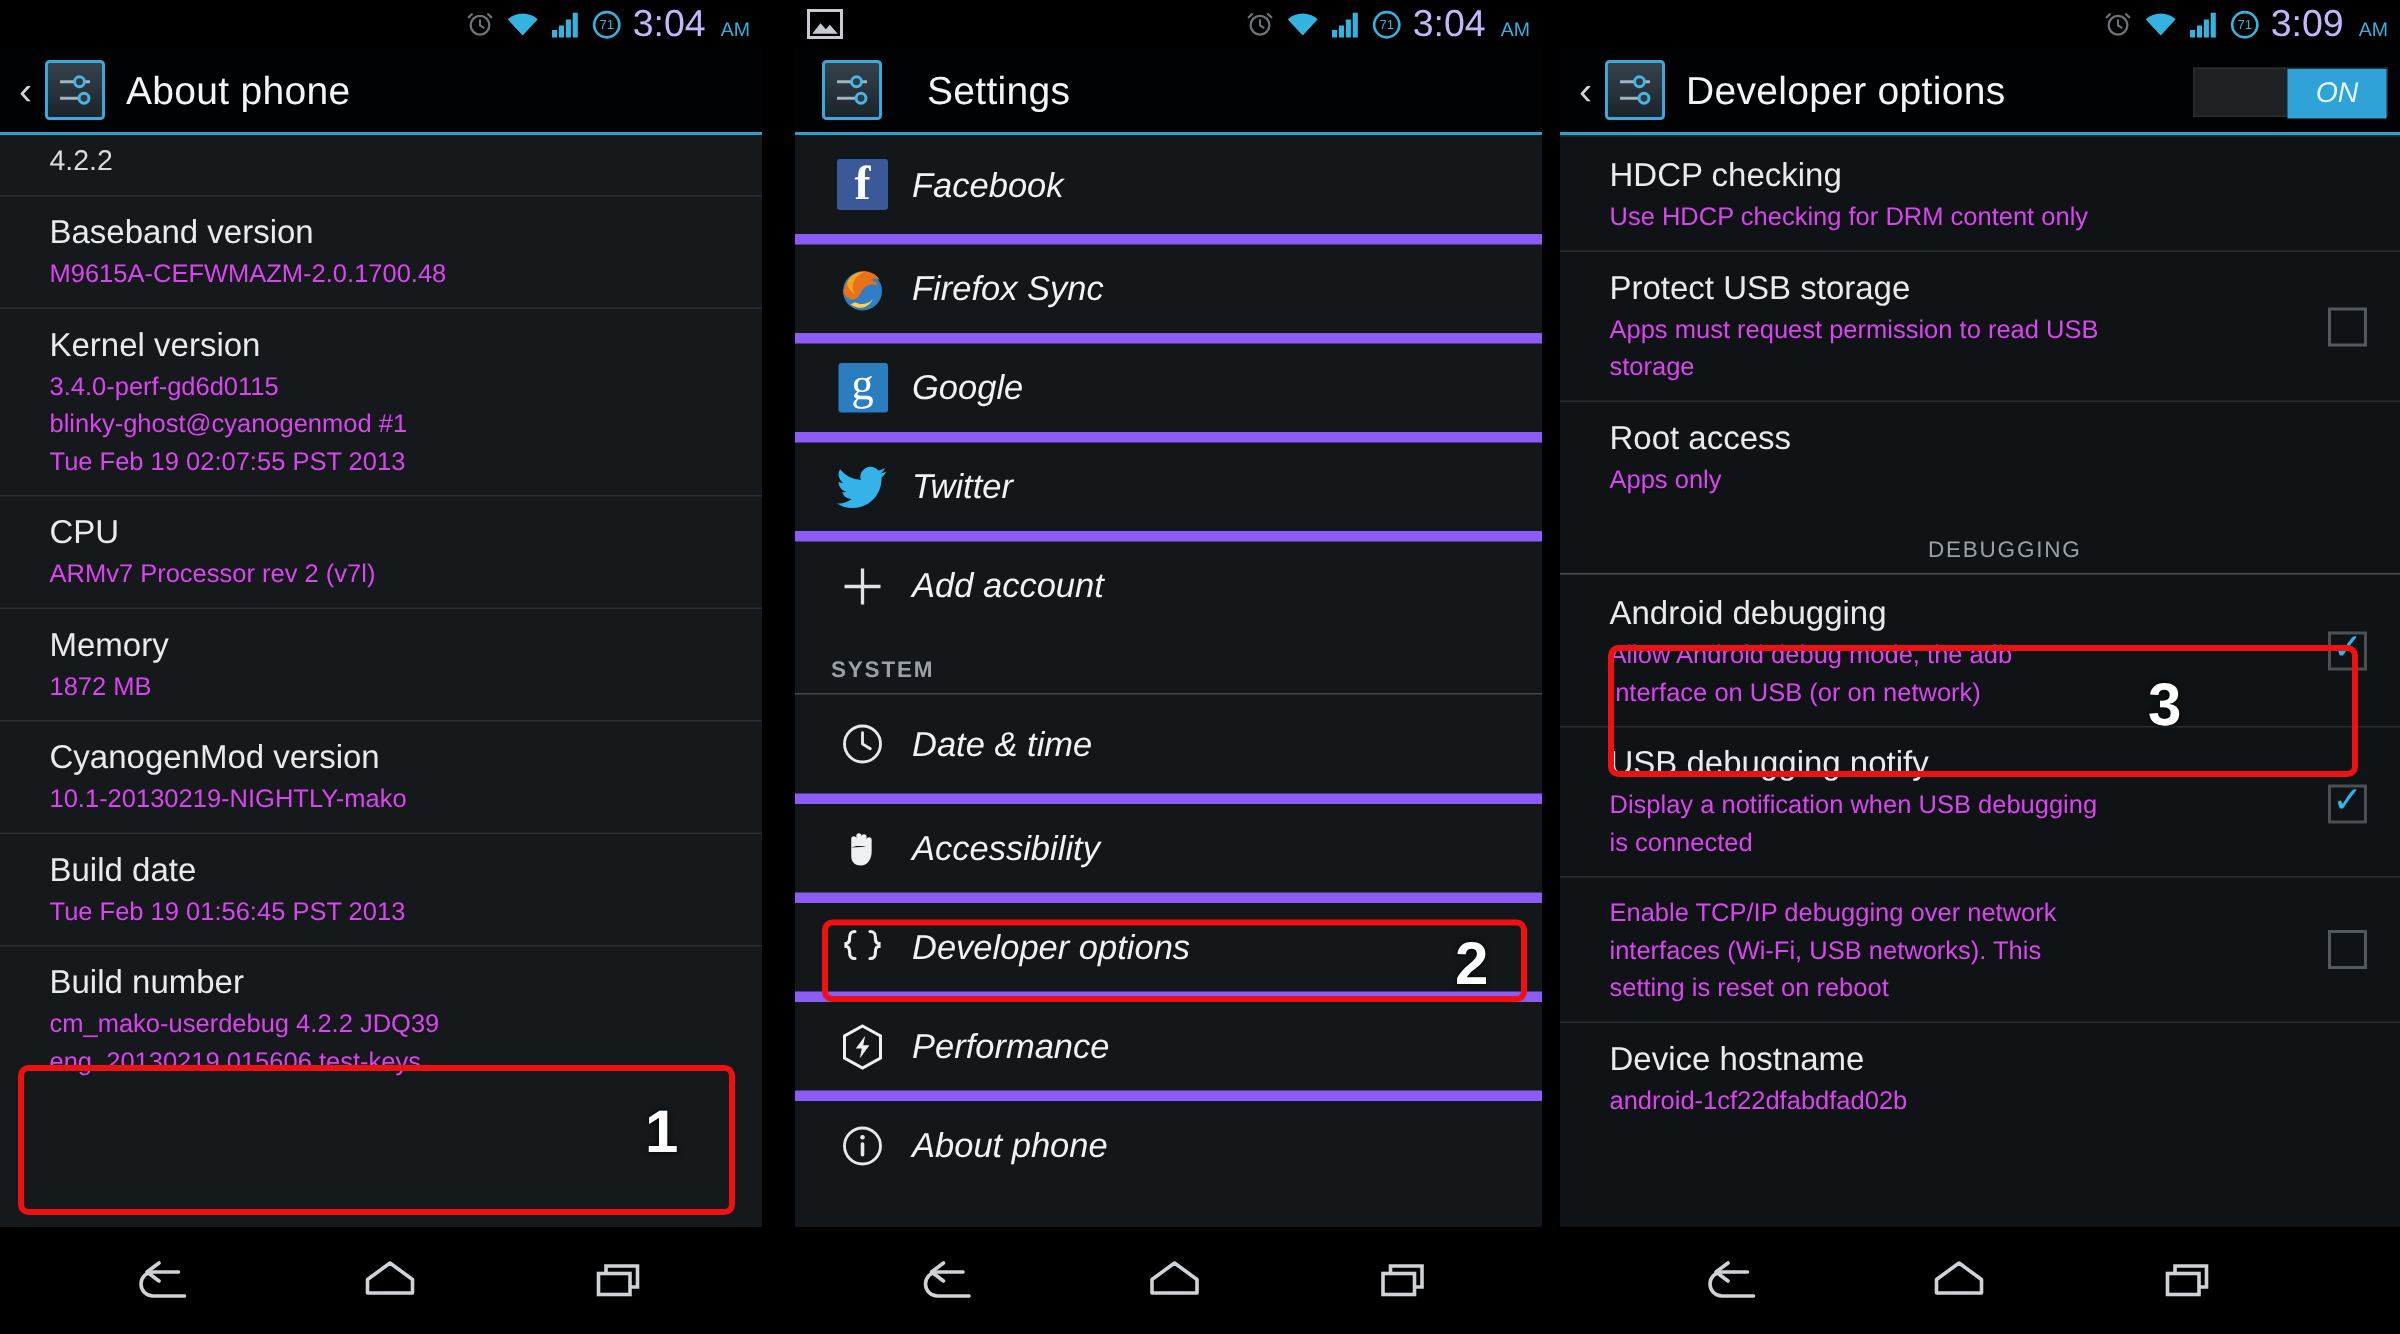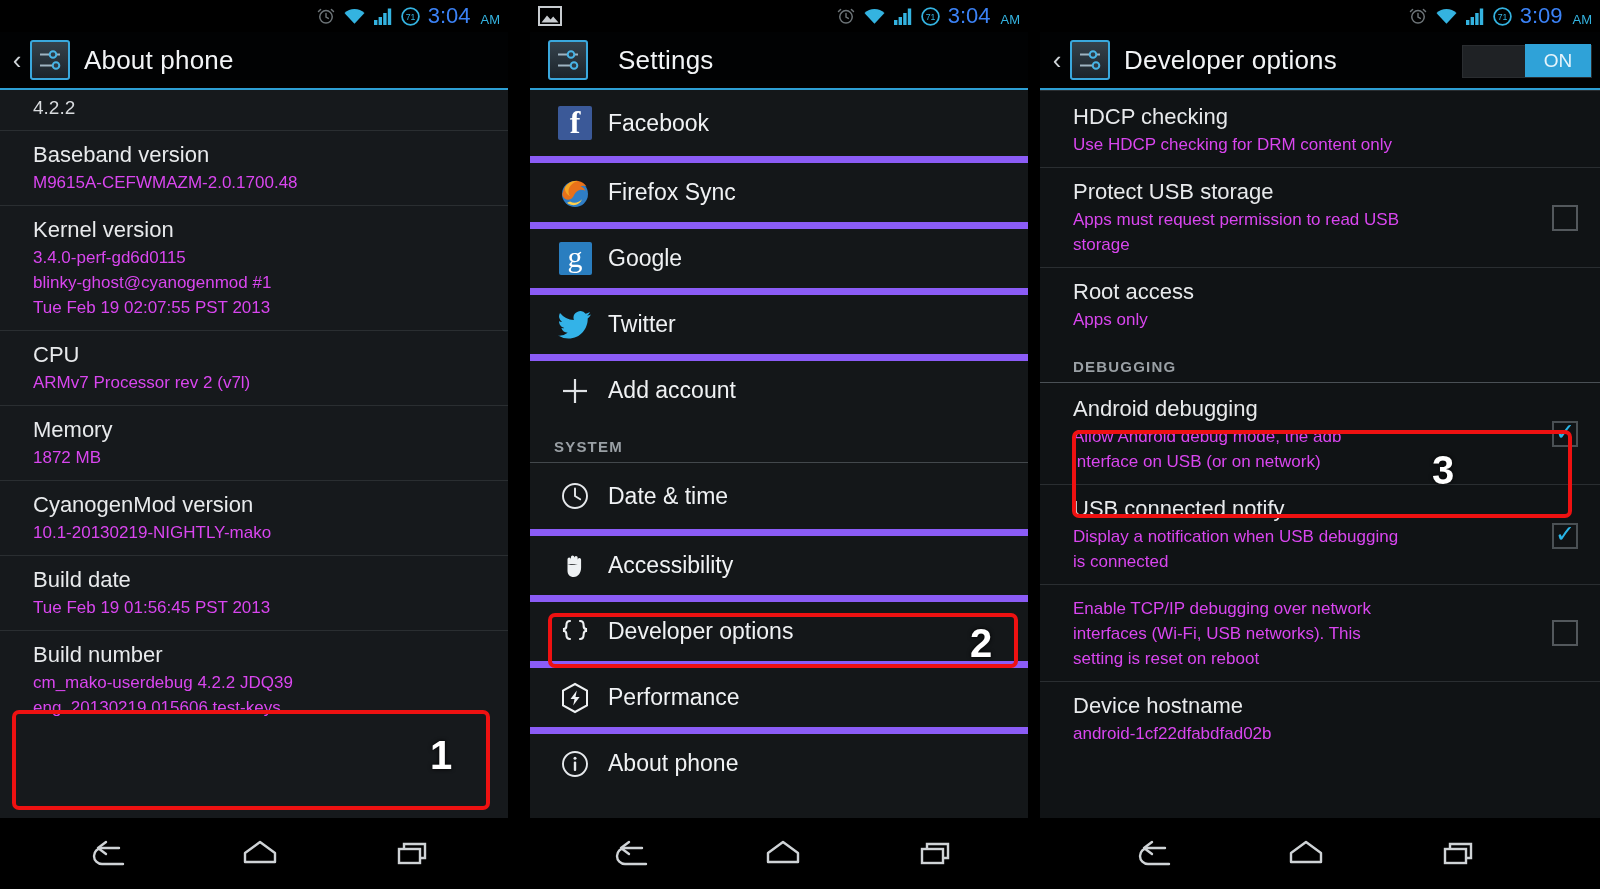--- a/index.html
+++ b/index.html
@@ -20,21 +20,21 @@
   .panel-gap { position: absolute; top: 0; height: 818px; background: #000; }
 
   
   .statusbar {
     position: relative; height: 32px; background: #000;
     display: flex; align-items: center; justify-content: flex-end;
     padding-right: 8px; gap: 7px;
   }
   .statusbar .left-icons { position: absolute; left: 8px; top: 0; height: 32px; display:flex; align-items:center; }
   .sb-icon { display: inline-flex; align-items: center; }
-  .sb-time { color: #3b82f6; font-size: 22px; letter-spacing: 0px; font-weight: 400; line-height: 1; }
+  .sb-time { color: #c4b5fd; font-size: 25px; letter-spacing: 0px; font-weight: 400; line-height: 1; }
   .sb-ampm { color: #34b3e0; font-size: 13px; margin-left: 3px; line-height: 1; position: relative; top: 3px; }
   .batt-txt { fill: #34b3e0; font-size: 10px; font-family: "Liberation Sans", sans-serif; }
 
   
   .actionbar {
     height: 58px; background: #010203;
     display: flex; align-items: center; padding-left: 6px;
     border-bottom: 2px solid #2d9fd4;
     position: relative;
   }
@@ -42,21 +42,21 @@
   .ab-icon {
     width: 40px; height: 40px; margin-left: 2px; margin-right: 14px;
     border: 2px solid #3aa8dd; border-radius: 3px;
     background: linear-gradient(180deg,#35424c 0%, #1c242b 100%);
     display: flex; align-items: center; justify-content: center;
   }
   .ab-title { color: #f2f4f6; font-size: 26px; font-weight: 400; letter-spacing: .2px; }
   .ab-toggle {
     position: absolute; right: 8px; top: 13px;
     width: 130px; height: 33px; background: #1f2225; border: 1px solid #2a2d30;
-    display: flex; align-items: flex-end; justify-content: flex-end;
+    display: flex; align-items: flex-start; justify-content: flex-end; font-style: italic;
   }
   .ab-toggle .thumb {
     width: 66px; height: 33px; background: #2fa2d8;
     display: flex; align-items: center; justify-content: center;
     color: #e6f4fb; font-size: 19px; font-weight: 400;
   }
 
   
   .list { background: #16191c; height: 728px; position: relative; }
   #panel-1 .list { background: #16191c; }
@@ -70,28 +70,28 @@
   .r-title { color: #e8eaec; font-size: 22px; font-weight: 400; line-height: 28px; }
   .r-sub   { color: #d946ef; font-size: 17px; line-height: 23px; margin-top: 2px; }
 
   
   .srow {
     display: flex; align-items: center; min-height: 66px;
     padding-left: 22px; position: relative;
   }
   .srow + .srow { border-top: 7px solid #8b5cf6; }
   .srow .ico { width: 46px; display: flex; align-items: center; justify-content: center; flex: 0 0 46px; }
-  .srow .lbl { color: #f0f2f4; font-size: 23px; margin-left: 10px; }
+  .srow .lbl { color: #f0f2f4; font-size: 23px; margin-left: 10px; font-style: italic; }
   .section-hdr {
     color: #9aa0a5; font-size: 15px; font-weight: bold; letter-spacing: 1.2px;
     padding: 18px 0 7px 24px; border-bottom: 1px solid #43484c;
   }
   .section-hdr-3 {
-    color: #9aa0a5; font-size: 15px; font-weight: bold; letter-spacing: 1.2px;
-    padding: 16px 0 7px 33px; border-bottom: 1px solid #4a5055;
+    color: #9aa0a5; font-size: 15px; font-weight: normal; letter-spacing: 1.2px;
+    padding: 16px 0 7px 33px; border-bottom: 1px solid #4a5055; text-align: center;
   }
 
   
   .cbox {
     position: absolute; right: 22px; top: 50%; transform: translateY(-50%);
     width: 26px; height: 26px; border: 2px solid #53585c; background: transparent;
     display: flex; align-items: center; justify-content: center;
   }
   .cbox.checked { border-color: #4a5054; }
   .cbox .tick { color: #29b6e8; font-size: 24px; line-height: 1; position: relative; top: -2px; }
@@ -455,21 +455,21 @@
       <div class="row row-pad" style="border-top:none;padding-right:80px;padding-top:12px;">
         <div class="r-title">Android debugging</div>
         <div class="r-sub">Allow Android debug mode, the adb</div>
         <div class="r-sub">interface on USB (or on network)</div>
         <span class="cbox checked">
             <span class="tick">✓</span>
           </span>
       </div>
 
       <div class="row row-pad" style="padding-right:80px;">
-        <div class="r-title">USB connected notify</div>
+        <div class="r-title">USB debugging notify</div>
         <div class="r-sub">Display a notification when USB debugging</div>
         <div class="r-sub">is connected</div>
         <span class="cbox checked" style="top:38px;transform:none;">
             <span class="tick">✓</span>
           </span>
       </div>
 
       <div class="row row-pad" style="padding-right:80px;">
         <div class="r-sub">Enable TCP/IP debugging over network</div>
         <div class="r-sub">interfaces (Wi-Fi, USB networks). This</div>

